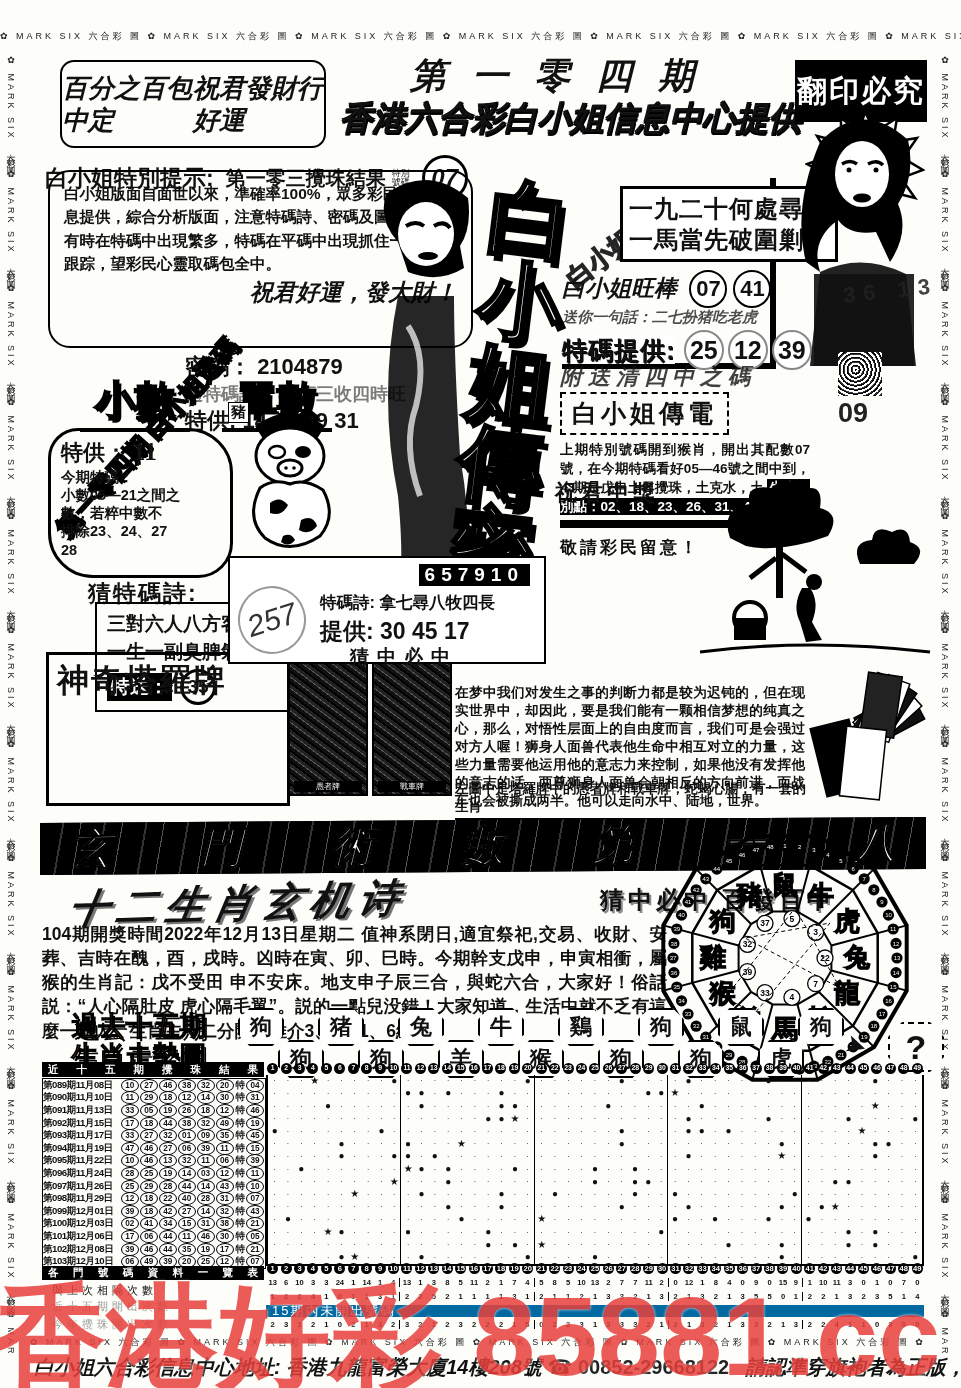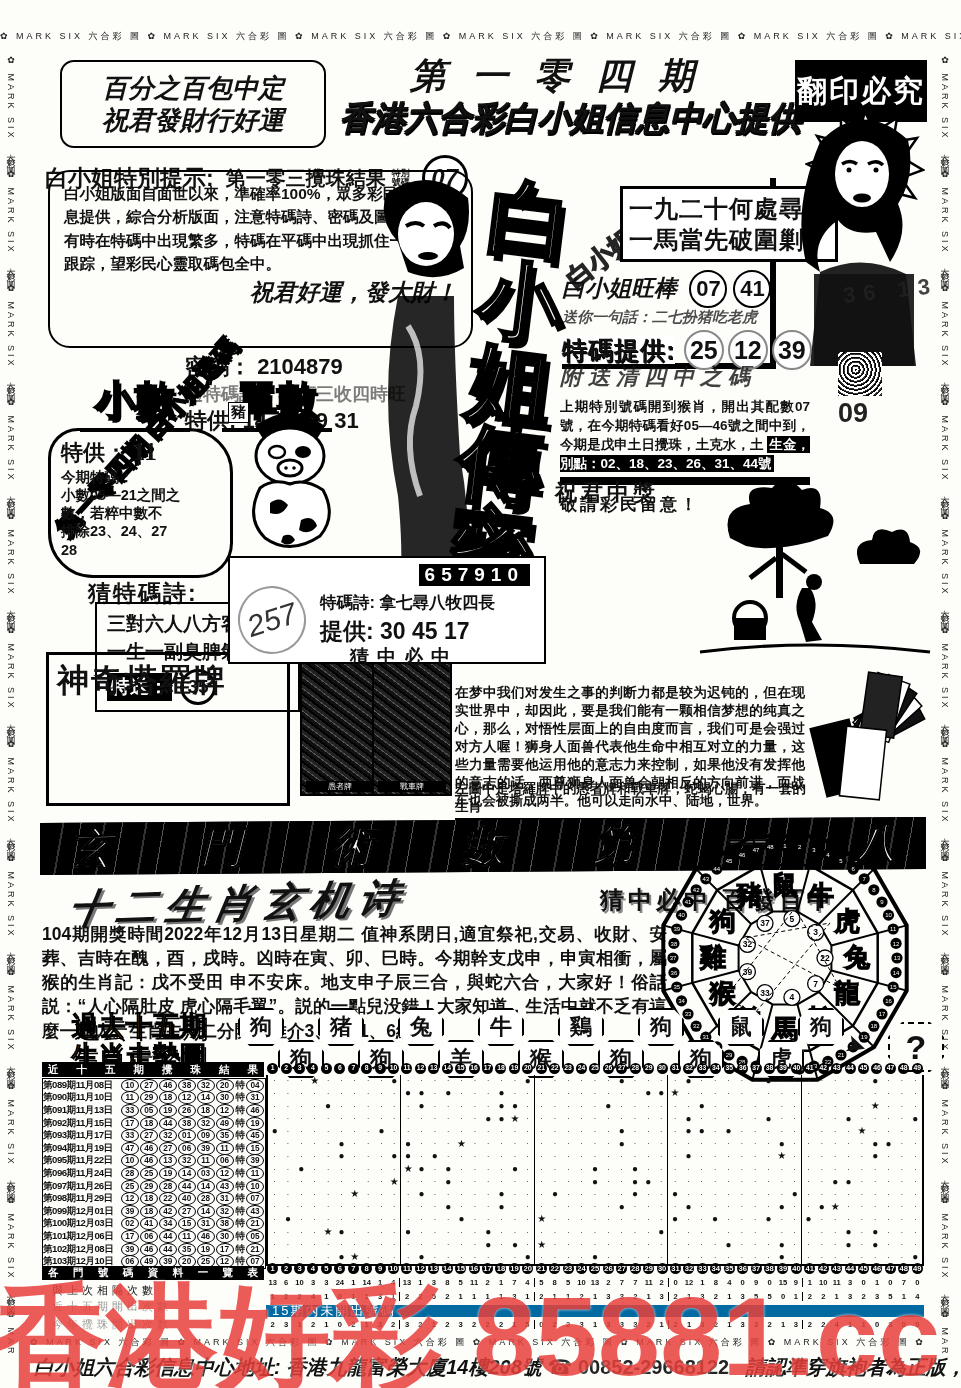--- a/index.html
+++ b/index.html
@@ -4,33 +4,33 @@
 <style>
   html,body{margin:0;padding:0;background:#e9e9e9;}
   #page{position:relative;width:961px;height:1388px;background:#fdfdfa;margin:0 auto;
         font-family:"Liberation Sans","DejaVu Sans",sans-serif;color:#111;overflow:hidden;}
   .abs{position:absolute;}
   .outline{color:#fff;-webkit-text-stroke:2px #000;text-shadow:3px 3px 0 #000;}
   .motif{font-size:9px;letter-spacing:3px;color:#222;white-space:nowrap;overflow:hidden;}
   .vert{writing-mode:vertical-rl;}
   
   #cornerbox{left:60px;top:60px;width:262px;height:84px;border:2px solid #000;border-radius:14px;
-             display:flex;flex-direction:column;justify-content:center;align-items:center;}
+             display:flex;flex-direction:row;justify-content:center;align-items:center;}
   #cornerbox div{font-size:26px;font-weight:bold;font-style:italic;line-height:1.25;}
   #issue{left:330px;top:52px;width:470px;text-align:center;font-size:36px;font-weight:900;letter-spacing:26px;font-style:italic;}
   #maintitle{left:330px;top:96px;width:480px;text-align:center;font-size:33px;font-weight:900;font-style:italic;
              text-shadow:1.5px 0 #000,0 1.5px #000,1.5px 1.5px #000;}
   #copyright{left:795px;top:60px;width:132px;height:62px;background:#000;color:#fff;display:flex;
              align-items:center;justify-content:center;font-size:30px;font-weight:900;letter-spacing:2px;}
   #tiprow{left:45px;top:155px;width:880px;display:flex;align-items:center;}
   #tiplabel{font-size:23px;font-weight:900;}
   #reslabel{font-size:20px;font-weight:900;margin-left:12px;}
   .ball{display:inline-flex;width:40px;height:40px;border:3px solid #000;border-radius:50%;
         align-items:center;justify-content:center;font-size:24px;font-weight:900;font-style:italic;margin-left:6px;background:#fff;}
-  #speciallabel{width:24px;font-size:9px;font-weight:bold;line-height:1;margin-left:6px;}
+  #speciallabel{width:24px;font-size:9px;font-weight:normal;line-height:1;margin-left:6px;}
   
   #introbox{left:48px;top:170px;width:425px;height:178px;border:2px solid #000;border-radius:22px;padding:10px 14px;box-sizing:border-box;}
   #introbox .t{font-size:15.5px;font-weight:bold;line-height:1.5;}
   #introwish{font-size:23px;font-weight:900;font-style:italic;text-align:right;margin-top:2px;}
   .secretline{left:185px;font-size:22px;font-weight:900;}
   #diagleft{left:18px;top:420px;width:260px;transform:rotate(-48deg);font-size:25px;font-weight:900;
             color:#fff;-webkit-text-stroke:1.5px #000;text-shadow:2px 2px 0 #000;white-space:nowrap;}
   
   .hdrbox{top:372px;height:56px;border-bottom:4px solid #000;display:flex;align-items:center;justify-content:center;}
   .hdrbox span{font-size:40px;font-weight:900;}
@@ -252,21 +252,21 @@
     <div id="codesupply">
       <span>提供:</span>
       <span>30 45 17</span>
     </div>
     <div id="codeslogan">猜中必中</div>
   </div>
 
   <div class="abs" id="tarotbox">
     <div id="tarottitle">神奇塔羅牌</div>
   </div>
-  <div class="abs card" style="left:300px;">
+  <div class="abs card" style="left:288px;">
     <span class="cap">愚者牌</span>
   </div>
   <div class="abs card" style="left:372px;">
     <span class="cap">戰車牌</span>
   </div>
   <div class="abs" id="tarotpara">在梦中我们对发生之事的判断力都是较为迟钝的，但在现实世界中，却因此，要是我们能有一颗相信梦想的纯真之心，那么，对悟性层面上的自由度而言，我们可是会强过对方人喔！狮身人面兽代表他生命中相互对立的力量，这些力量需要他运用他的意志力来控制，如果他没有发挥他的意志的话，两尊狮身人面兽会朝相反的方向前进，而战车也会被撕成两半。他可以走向水中、陆地，世界。</div>
   <div class="abs" id="tarotcap">左圖中是塔羅牌中的愚者牌和戰車牌，蛇蝎心腸，有一套的生肖</div>
   <svg class="abs" id="fan" width="145" height="135" viewBox="0 0 145 135">
     <g stroke="#000" stroke-width="1.5">
       <rect x="84" y="18" width="34" height="62" fill="#111" transform="rotate(62 100 50)"></rect>
@@ -322,20 +322,21 @@
     <circle cx="59" cy="58" r="2.5" fill="#000"></circle>
       <circle cx="86" cy="58" r="2.5" fill="#000"></circle>
     <ellipse cx="72" cy="86" rx="9" ry="4.5" fill="#000"></ellipse>
     <path d="M30 160 Q72 140 116 162 L126 254 L20 254 Z" fill="#222"></path>
     <rect x="24" y="162" width="100" height="92" fill="#111" opacity=".9"></rect>
     <rect x="24" y="162" width="100" height="92" fill="none"></rect>
   </svg>
   <div class="abs" id="shirtnums">36 13</div>
 
   <div class="abs" id="telegram">
+    <span id="telegramtitle">白小姐傳電</span>
     <div id="telebody">
       <span>上期特別號碼開到猴肖，開出其配數07號，在今期特碼看好05—46號之間中到，今期是戊申土日攪珠，土克水，土</span>
       <span id="teleinv">生金，別點：02、18、23、26、31、44號</span>
     </div>
     <div id="telebar"></div>
     <div id="telenotice">敬請彩民留意！</div>
   </div>
   <div class="abs" id="telewish">祝君中獎</div>
   <div class="abs" id="animalimg"></div>
   <div class="abs" id="animalnum">09</div>

